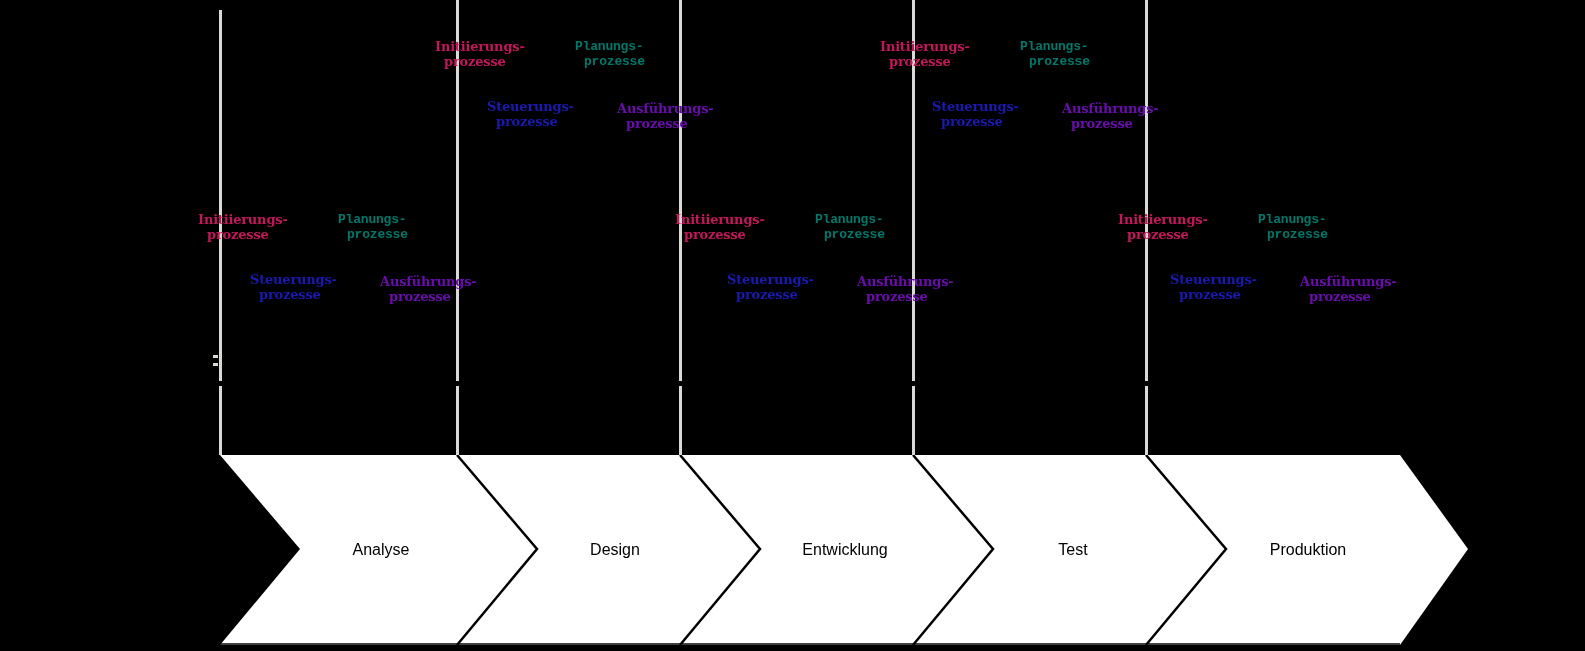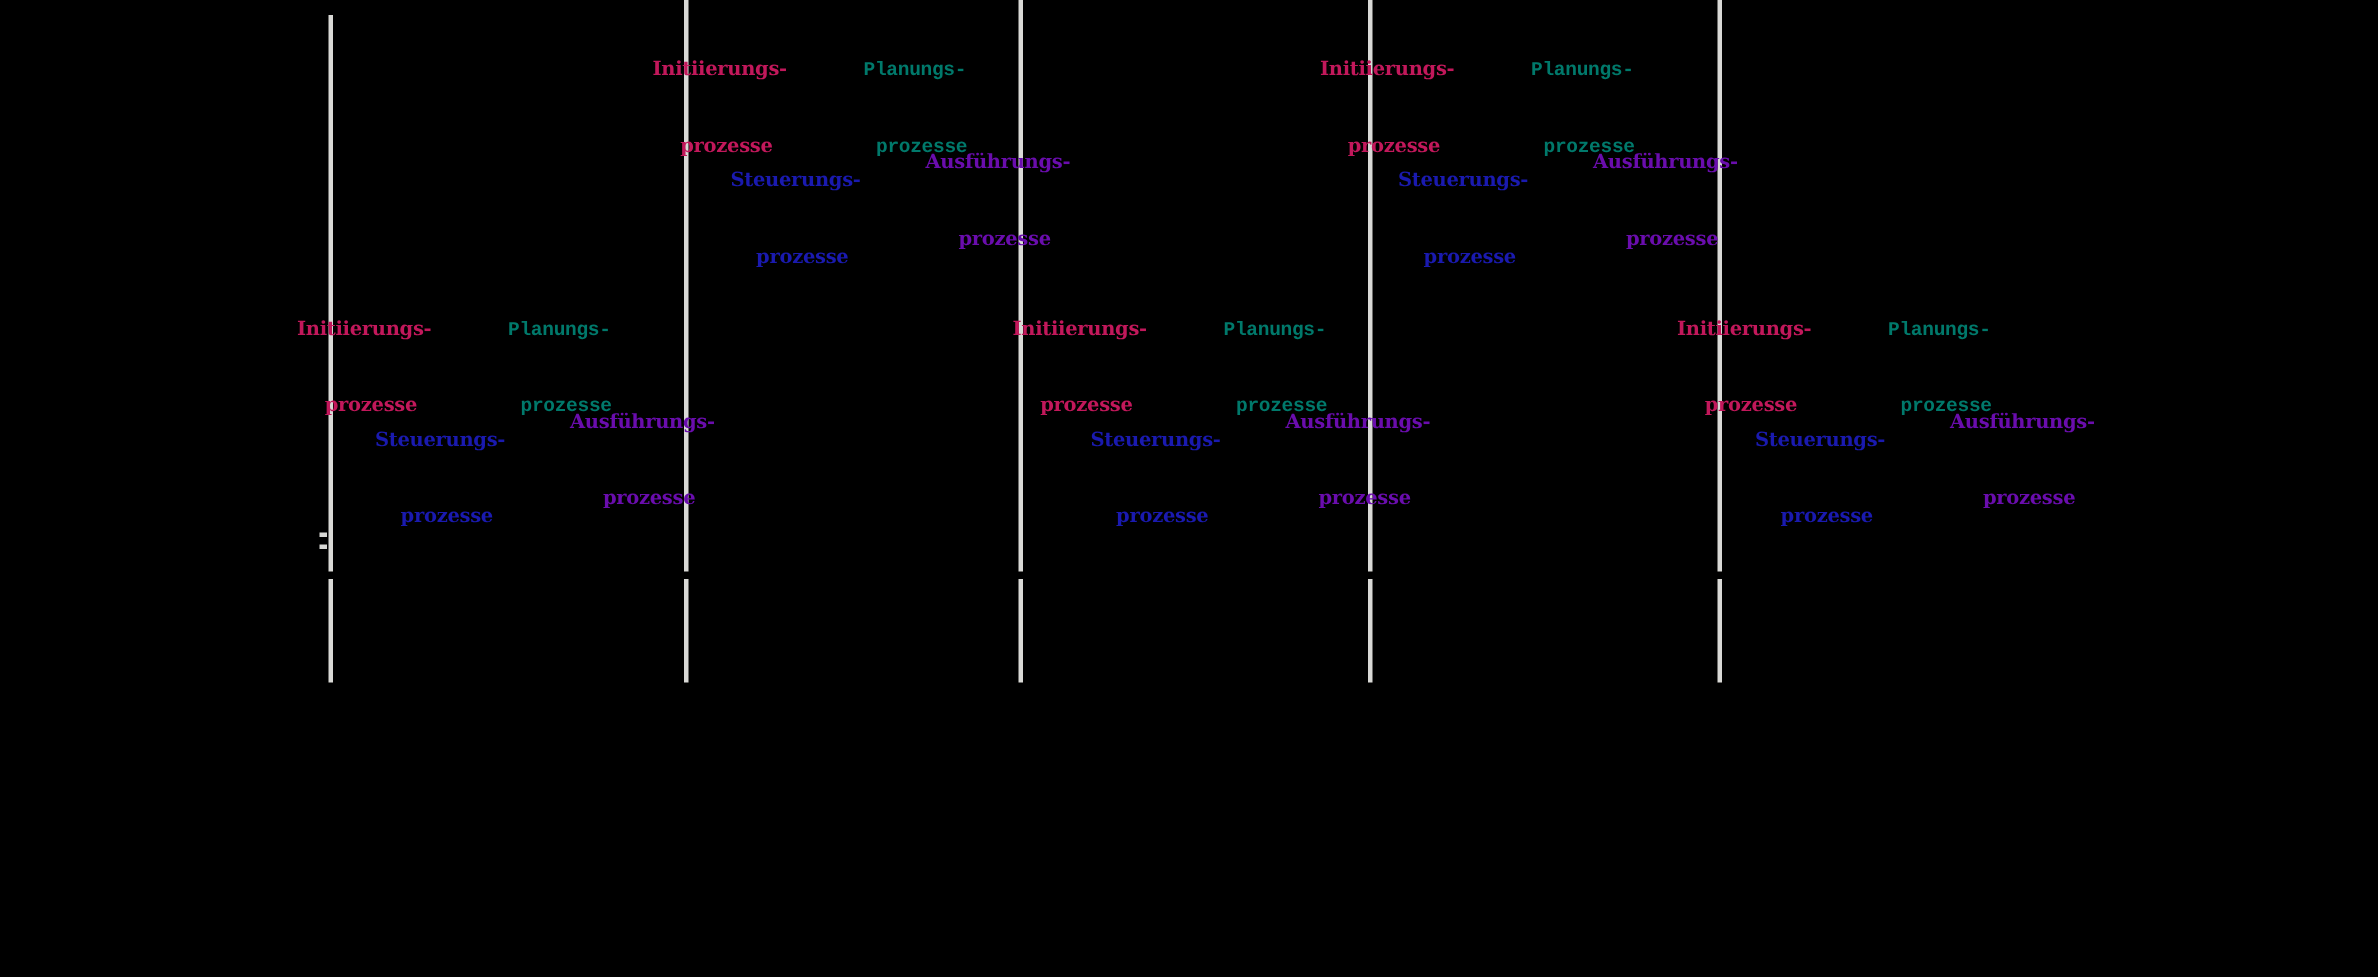--- a/index.html
+++ b/index.html
@@ -39,28 +39,27 @@
     height: 110px;
   }
   .plabel {
     position: absolute;
     font-family: "DejaVu Serif", serif;
     font-weight: bold;
     font-size: 13px;
     line-height: 15px;
     white-space: nowrap;
     letter-spacing: -0.2px;
-    text-align: center;
-  }
-  .plabel .l2 { display:block; padding-left: 9px; margin-top: 36px; }
+  }
+  .plabel .l2 { display:block; padding-left: 9px; }
 
   
   .slot-init  { left: 0px;   top: 0px;  }
   .slot-plan  { left: 140px; top: 0px; font-family: Liberation Mono, monospace;  }
-  .slot-steu  { left: 52px;  top: 74px; }
+  .slot-steu  { left: 52px;  top: 60px; }
   .slot-ausf  { left: 182px; top: 62px; }
 
   
   #band {
     position: absolute;
     left: 0;
     top: 455px;
     width: 1585px;
     height: 196px;
   }
@@ -181,14 +180,33 @@
     <div class="plabel slot-steu" style="color:#1a1aaf;">
       <span>Steuerungs-</span>
       <span class="l2">prozesse</span>
     </div>
     <div class="plabel slot-ausf" style="color:#6a0dad;">
       <span>Ausführungs-</span>
       <span class="l2">prozesse</span>
     </div>
   </div>
 
+  <div id="band">
+    <svg width="1585" height="196" viewBox="0 0 1585 196" xmlns="http://www.w3.org/2000/svg">
+
+      <path d="M 220 0 L 1400 0 L 1468 94 L 1400 190 L 220 190 L 300 94 Z" fill="#ffffff" stroke="none"></path>
+
+      <polyline points="457,0 537,94 457,190" fill="none" stroke="#000000" stroke-width="2.5"></polyline>
+      <polyline points="680,0 760,94 680,190" fill="none" stroke="#000000" stroke-width="2.5"></polyline>
+      <polyline points="913,0 993,94 913,190" fill="none" stroke="#000000" stroke-width="2.5"></polyline>
+      <polyline points="1146,0 1226,94 1146,190" fill="none" stroke="#000000" stroke-width="2.5"></polyline>
+
+      <line x1="220" y1="189" x2="1400" y2="189" stroke="#000000" stroke-width="1.5"></line>
+
+      <text class="phase-text" x="381" y="94" text-anchor="middle" dominant-baseline="central">Analyse</text>
+      <text class="phase-text" x="615" y="94" text-anchor="middle" dominant-baseline="central">Design</text>
+      <text class="phase-text" x="845" y="94" text-anchor="middle" dominant-baseline="central">Entwicklung</text>
+      <text class="phase-text" x="1073" y="94" text-anchor="middle" dominant-baseline="central">Test</text>
+      <text class="phase-text" x="1308" y="94" text-anchor="middle" dominant-baseline="central">Produktion</text>
+    </svg>
+  </div>
 
 </div>
 
 </body></html>

